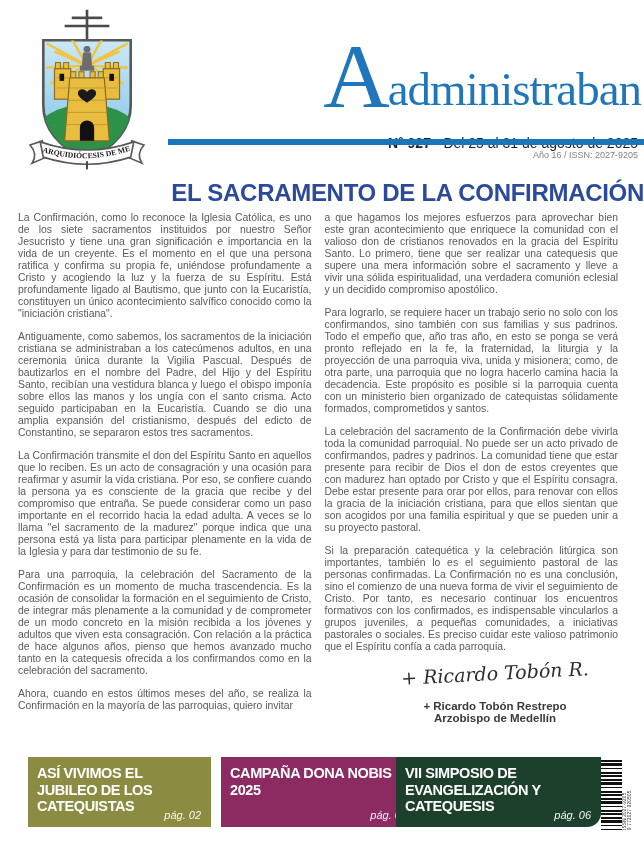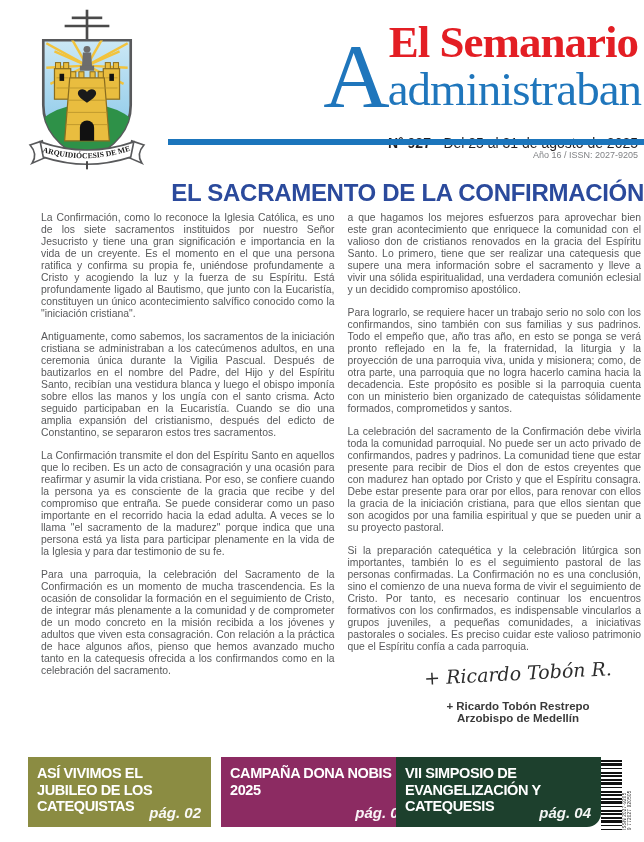--- a/index.html
+++ b/index.html
@@ -42,21 +42,21 @@
 
   
   .headline {
     position:absolute; top:179px; left:0; right:0;
     text-align:right; font-weight:bold; font-size:24px;
     letter-spacing:-0.3px; color:#2B4A9C;
   }
 
   
   .columns {
-    position:absolute; top:212px; left:41px; width:600px;
+    position:absolute; top:212px; left:18px; width:600px;
     display:flex; gap:13px;
   }
   .col { width:294px; }
   .col p {
     font-size:10.4px; line-height:12px; color:#58595B;
     text-align:justify; margin-bottom:11px;
   }
   .signature { width:230px; margin:2px 8px 0 auto; text-align:center; }
   .sig-script {
     font-family:"DejaVu Serif", serif; font-style:italic;
@@ -70,21 +70,21 @@
   .banners { position:absolute; top:757px; left:28px; height:70px; }
   .banner {
     position:absolute; top:0; height:70px; color:#fff; padding:8px 9px;
   }
   .banner .b-title {
     font-weight:bold; font-size:14.5px; line-height:1.15;
     letter-spacing:-0.4px; text-transform:uppercase;
   }
   .banner .b-page {
     position:absolute; right:10px; bottom:6px;
-    font-style:italic; font-size:15px; font-weight:bold; opacity:.95;
+    font-style:italic; font-size:11px; font-weight:normal; opacity:.95;
   }
   .banner-1 { left:0;    width:183px; }
   .banner-2 { left:193px; width:196px; }
   .banner-3 { left:368px; width:205px; border-bottom-right-radius:14px; }
 
   
   .barcode { position:absolute; left:601px; top:760px; width:38px; height:70px; display:flex; }
   .barcode-bars {
     width:21px; height:70px;
     background:repeating-linear-gradient(to bottom,
@@ -180,37 +180,37 @@
       <path d="M116,136 l-12,-4 l-4,16 l14,6 q-6,-9 2,-18 z" fill="#fff" stroke="#58595B" stroke-width="1.6"></path>
       <path d="M14,133 q46,16 92,0 l-3,15 q-43,14 -86,0 z" fill="#fff" stroke="#58595B" stroke-width="1.6"></path>
       <path id="ribbonPath" d="M16,143 q44,13 88,-2" fill="none"></path>
       <text font-family="Liberation Serif, serif" font-size="7.6" font-weight="bold" fill="#1a1a1a">
         <textPath href="#ribbonPath">ARQUIDIÓCESIS DE MEDELLÍN</textPath>
       </text>
       <line x1="60" y1="152" x2="60" y2="160" stroke="#4a4a4a" stroke-width="2"></line>
     </g>
   </svg>
 
-  <div class="title-red">El Semanario</div>
   <div class="title-blue"><span class="big-a">A</span><span>administraban</span></div>
 
   <div class="issue-line"><b>N° 927</b><span> - Del 25 al 31 de agosto de 2025</span></div>
 
   <div class="blue-rule"></div>
 
   <div class="year-line">Año 16 / ISSN: 2027-9205</div>
 
   <h1 class="headline">EL SACRAMENTO DE LA CONFIRMACIÓN</h1>
 
   <div class="columns">
     <div class="col">
       <p>La Confirmación, como lo reconoce la Iglesia Católica, es uno de los siete sacramentos instituidos por nuestro Señor Jesucristo y tiene una gran significación e importancia en la vida de un creyente. Es el momento en el que una persona ratifica y confirma su propia fe, uniéndose profundamente a Cristo y acogiendo la luz y la fuerza de su Espíritu. Está profundamente ligado al Bautismo, que junto con la Eucaristía, constituyen un único acontecimiento salvífico conocido como la "iniciación cristiana".</p>
       <p>Antiguamente, como sabemos, los sacramentos de la iniciación cristiana se administraban a los catecúmenos adultos, en una ceremonia única durante la Vigilia Pascual. Después de bautizarlos en el nombre del Padre, del Hijo y del Espíritu Santo, recibían una vestidura blanca y luego el obispo imponía sobre ellos las manos y los ungía con el santo crisma. Acto seguido participaban en la Eucaristía. Cuando se dio una amplia expansión del cristianismo, después del edicto de Constantino, se separaron estos tres sacramentos.</p>
       <p>La Confirmación transmite el don del Espíritu Santo en aquellos que lo reciben. Es un acto de consagración y una ocasión para reafirmar y asumir la vida cristiana. Por eso, se confiere cuando la persona ya es consciente de la gracia que recibe y del compromiso que entraña. Se puede considerar como un paso importante en el recorrido hacia la edad adulta. A veces se lo llama "el sacramento de la madurez" porque indica que una persona está ya lista para participar plenamente en la vida de la Iglesia y para dar testimonio de su fe.</p>
       <p>Para una parroquia, la celebración del Sacramento de la Confirmación es un momento de mucha trascendencia. Es la ocasión de consolidar la formación en el seguimiento de Cristo, de integrar más plenamente a la comunidad y de comprometer de un modo concreto en la misión recibida a los jóvenes y adultos que viven esta consagración. Con relación a la práctica de hace algunos años, pienso que hemos avanzado mucho tanto en la catequesis ofrecida a los confirmandos como en la celebración del sacramento.</p>
+      <p>Ahora, cuando en estos últimos meses del año, se realiza la Confirmación en la mayoría de las parroquias, quiero invitar</p>
     </div>
     <div class="col">
       <p>a que hagamos los mejores esfuerzos para aprovechar bien este gran acontecimiento que enriquece la comunidad con el valioso don de cristianos renovados en la gracia del Espíritu Santo. Lo primero, tiene que ser realizar una catequesis que supere una mera información sobre el sacramento y lleve a vivir una sólida espiritualidad, una verdadera comunión eclesial y un decidido compromiso apostólico.</p>
       <p>Para lograrlo, se requiere hacer un trabajo serio no solo con los confirmandos, sino también con sus familias y sus padrinos. Todo el empeño que, año tras año, en esto se ponga se verá pronto reflejado en la fe, la fraternidad, la liturgia y la proyección de una parroquia viva, unida y misionera; como, de otra parte, una parroquia que no logra hacerlo camina hacia la decadencia. Este propósito es posible si la parroquia cuenta con un ministerio bien organizado de catequistas sólidamente formados, comprometidos y santos.</p>
       <p>La celebración del sacramento de la Confirmación debe vivirla toda la comunidad parroquial. No puede ser un acto privado de confirmandos, padres y padrinos. La comunidad tiene que estar presente para recibir de Dios el don de estos creyentes que con madurez han optado por Cristo y que el Espíritu consagra. Debe estar presente para orar por ellos, para renovar con ellos la gracia de la iniciación cristiana, para que ellos sientan que son acogidos por una familia espiritual y que se pueden unir a su proyecto pastoral.</p>
       <p>Si la preparación catequética y la celebración litúrgica son importantes, también lo es el seguimiento pastoral de las personas confirmadas. La Confirmación no es una conclusión, sino el comienzo de una nueva forma de vivir el seguimiento de Cristo. Por tanto, es necesario continuar los encuentros formativos con los confirmados, es indispensable vincularlos a grupos juveniles, a pequeñas comunidades, a iniciativas pastorales o sociales. Es preciso cuidar este valioso patrimonio que el Espíritu confía a cada parroquia.</p>
       <div class="signature">
         <div class="sig-script">+ Ricardo Tobón R.</div>
         <div class="sig-name">+ Ricardo Tobón Restrepo</div>
         <div class="sig-title">Arzobispo de Medellín</div>
@@ -222,21 +222,21 @@
     <div class="banner banner-1" style="background: rgb(139, 140, 66);">
       <div class="b-title">ASÍ VIVIMOS EL JUBILEO DE LOS CATEQUISTAS</div>
       <div class="b-page">pág. 02</div>
     </div>
     <div class="banner banner-2" style="background: rgb(140, 43, 98);">
       <div class="b-title">CAMPAÑA DONA NOBIS 2025</div>
       <div class="b-page">pág. 03</div>
     </div>
     <div class="banner banner-3" style="background: rgb(29, 64, 45);">
       <div class="b-title">VII SIMPOSIO DE EVANGELIZACIÓN Y CATEQUESIS</div>
-      <div class="b-page">pág. 04</div>
+      <div class="b-page">pág. 06</div>
     </div>
   </div>
 
   <div class="barcode">
     <div class="barcode-bars"></div>
     <div class="barcode-text">
       <span>ISSN 2027-9205</span>
       <span>9 772027 920505</span>
     </div>
   </div>

